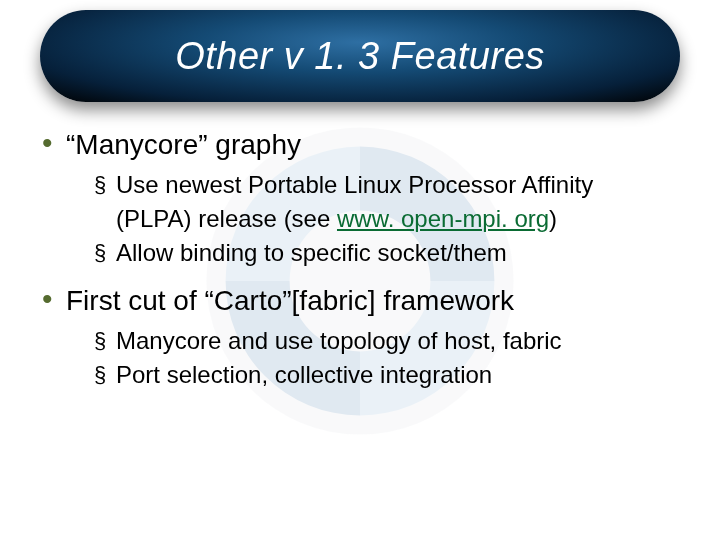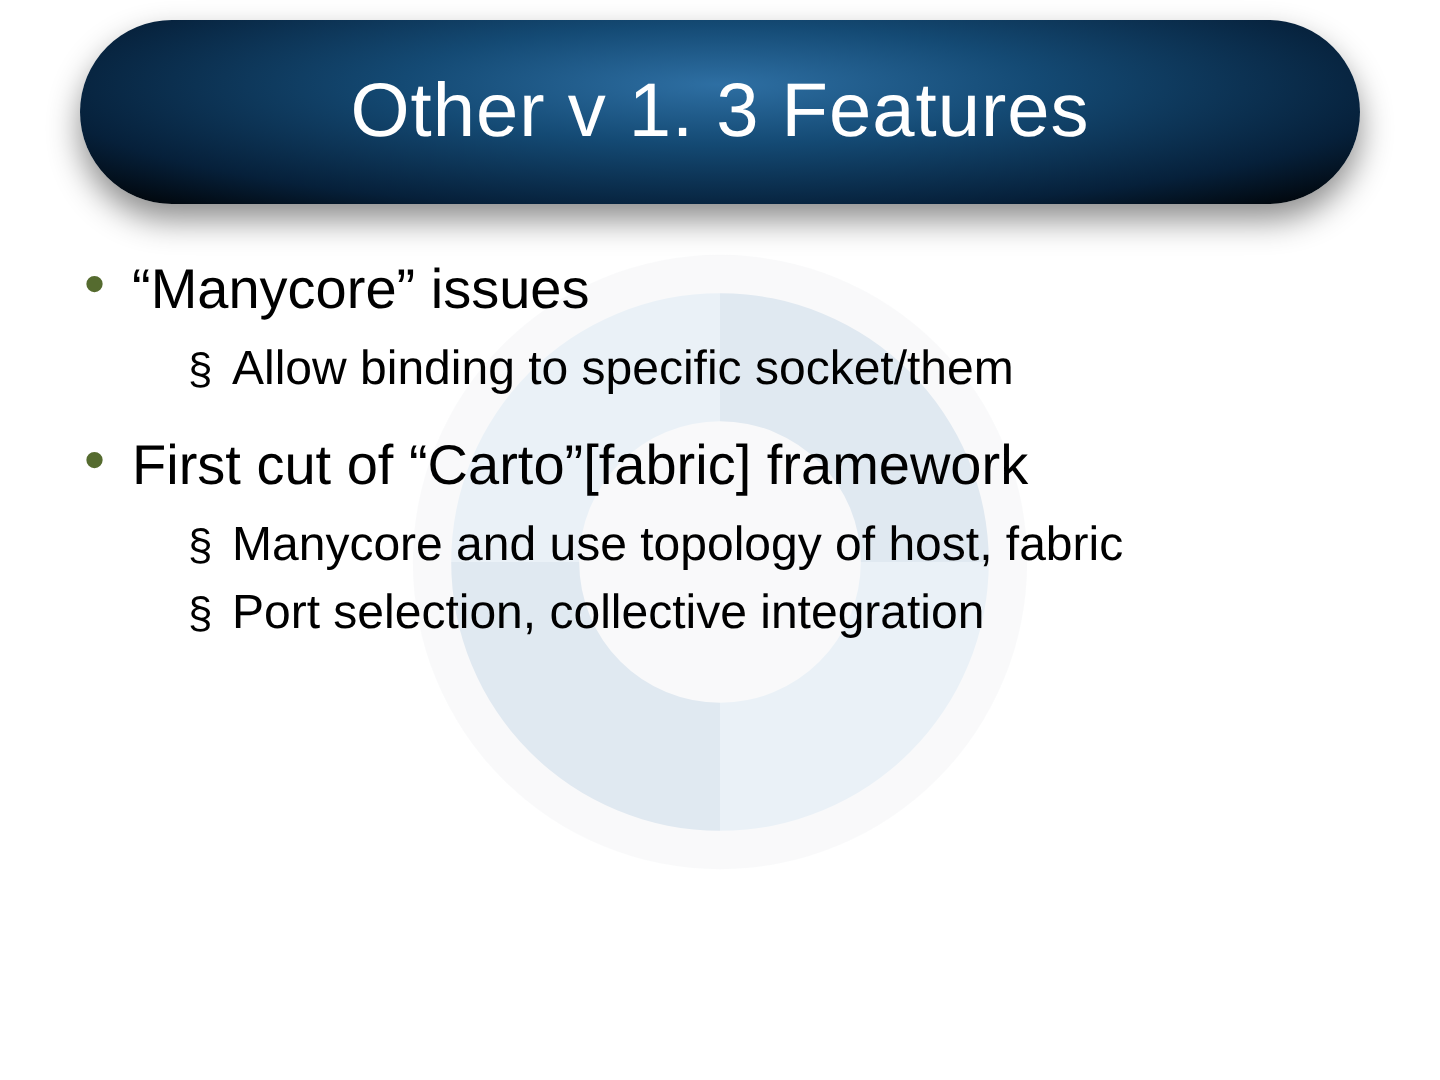--- a/index.html
+++ b/index.html
@@ -29,20 +29,21 @@
   .titlebar {
     margin: 10px auto 0 auto;
     width: 640px;
     height: 92px;
     border-radius: 46px;
     background: radial-gradient(ellipse at 50% 35%, #2e6fa3 0%, #144a74 35%, #06203a 75%, #000 100%);
     box-shadow: 0 8px 16px rgba(0,0,0,0.45);
     display: flex;
     align-items: center;
     justify-content: center;
+    font-style: italic;
   }
   .titlebar span {
     color: #fff;
     font-size: 38px;
     letter-spacing: 0.5px;
   }
   ul.top {
     list-style: none;
     margin: 26px 40px 0 40px;
     padding: 0;
@@ -107,22 +108,25 @@
 
 <div class="content">
 
   <div class="titlebar">
     <span>Other v 1. 3 Features</span>
   </div>
 
   <ul class="top">
 
     <li>
-      <div class="top-label">“Manycore” issues</div>
+      <div class="top-label">“Manycore” graphy</div>
       <ul class="sub">
+        <li>
+          <span>Use newest Portable Linux Processor Affinity (PLPA) release (see </span><span class="linkwrap"><a class="link" href="#">www. open-mpi. org</a><span>)</span></span>
+        </li>
         <li>
           <span>Allow binding to specific socket/them</span>
         </li>
       </ul>
     </li>
 
     <li>
       <div class="top-label">First cut of “Carto”[fabric] framework</div>
       <ul class="sub">
         <li>

